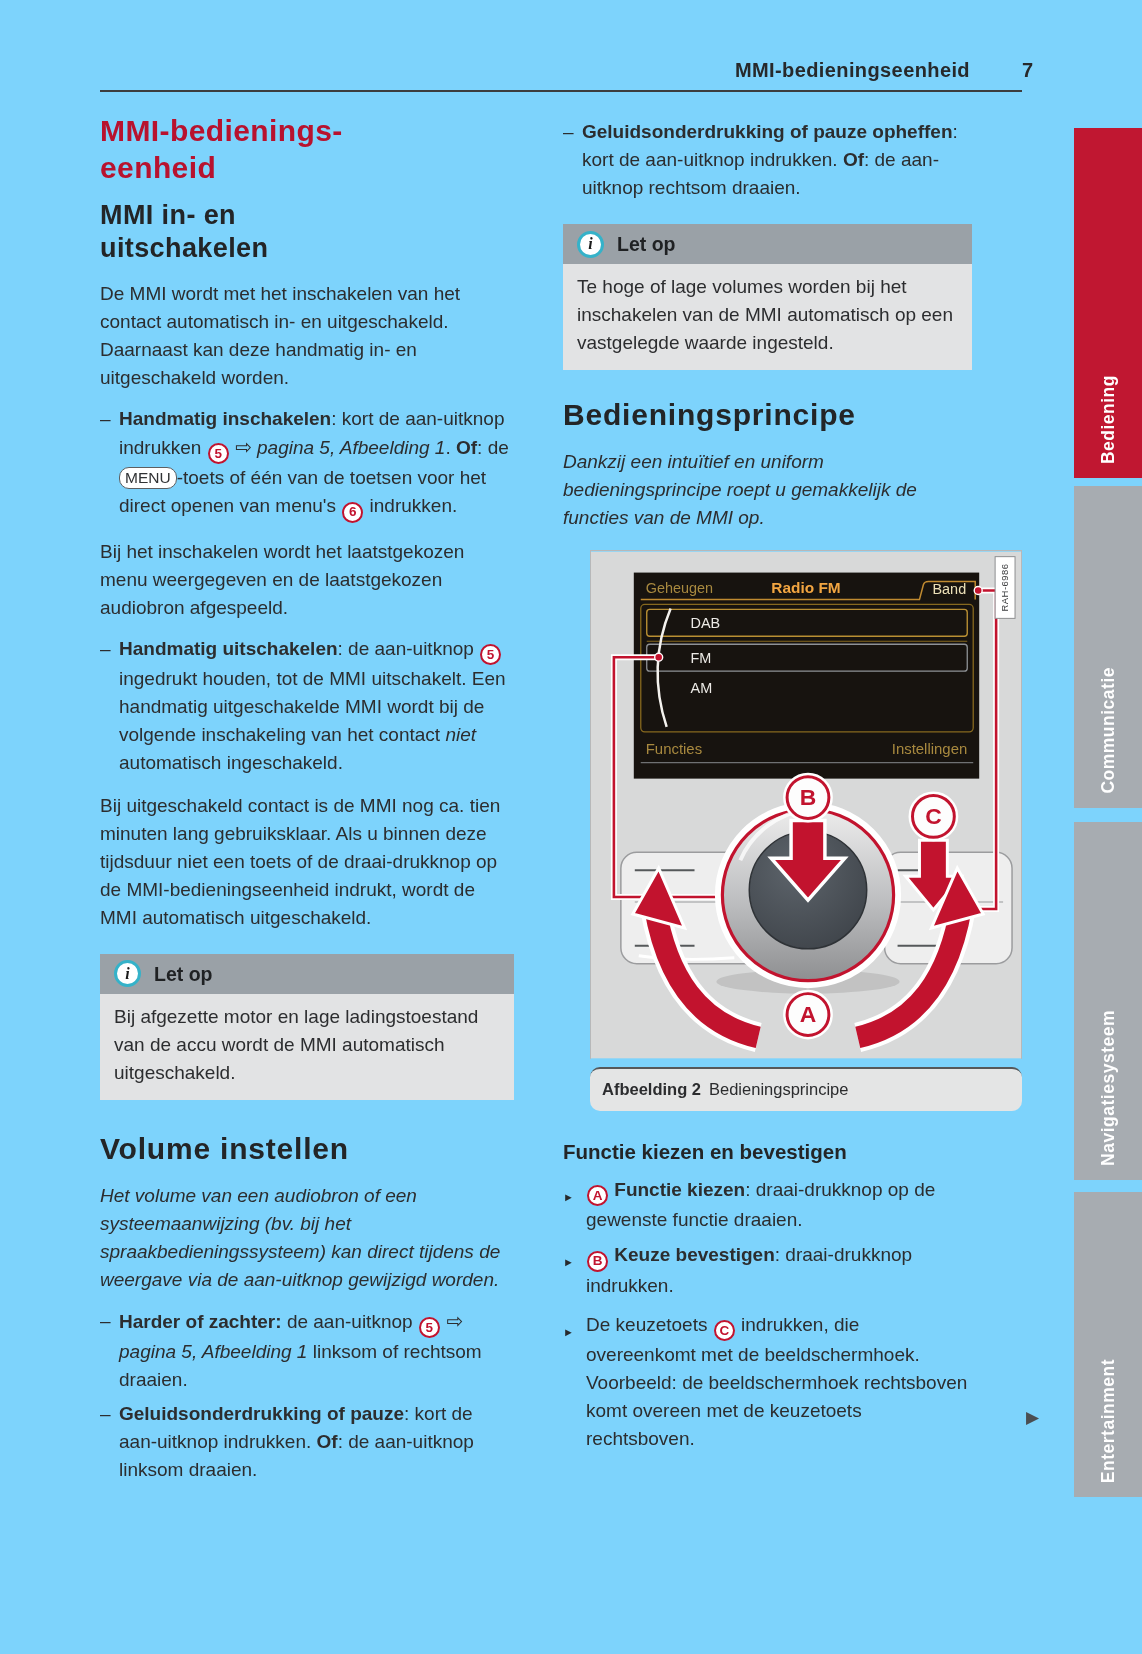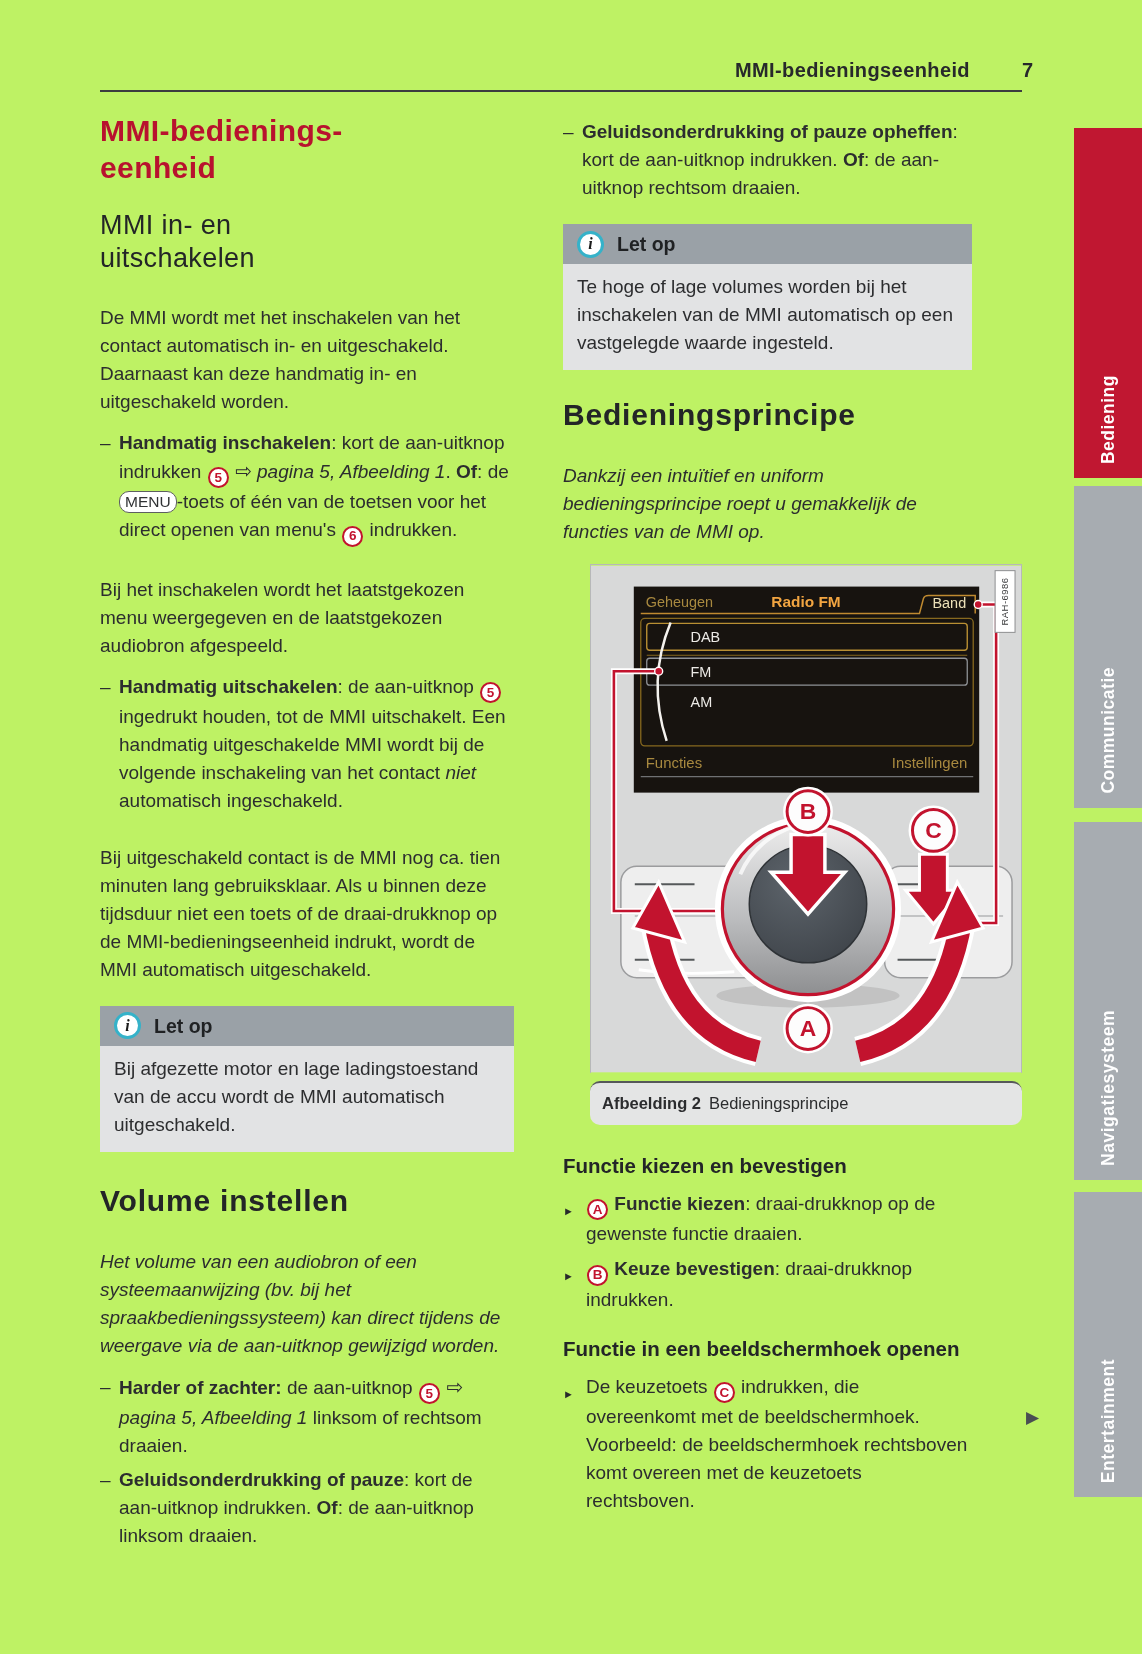--- a/index.html
+++ b/index.html
@@ -1,30 +1,30 @@
 <!DOCTYPE html>
 <html><head>
 <meta charset="utf-8">
 <style>
   html,body{margin:0;padding:0;background:#ffffff;}
-  .page{position:relative;width:1142px;height:1654px;background:#bef264;overflow:hidden;
+  .page{position:relative;width:1142px;height:1654px;background:#7dd3fc;overflow:hidden;
         font-family:"Liberation Sans","DejaVu Sans",sans-serif;color:#2c2d2f;
         font-size:19px;line-height:28px;}
   
   .hdr-title{position:absolute;right:172px;top:56px;font-weight:700;font-size:20px;color:#27292b;letter-spacing:.4px;}
   .hdr-page{position:absolute;left:1022px;top:56px;font-weight:700;font-size:20px;color:#27292b;}
   .hdr-rule{position:absolute;left:100px;top:90px;width:922px;height:2px;background:#3c3d3f;}
   
   .col-left{position:absolute;left:100px;top:112px;width:414px;}
   .col-right{position:absolute;left:563px;top:118px;width:409px;}
   .h-red{color:#b8122e;font-size:30px;line-height:37px;font-weight:700;letter-spacing:.4px;white-space:pre-line;}
-  .h-dark{color:#232527;font-size:27px;line-height:33px;font-weight:400;letter-spacing:.4px;white-space:pre-line;margin-top:23px;}
+  .h-dark{color:#232527;font-size:27px;line-height:33px;font-weight:700;letter-spacing:.4px;white-space:pre-line;margin-top:13px;}
   .h-big{color:#232527;font-size:30px;line-height:37px;font-weight:700;letter-spacing:.8px;}
   .h-sub{color:#232527;font-size:20.5px;line-height:26px;font-weight:700;}
-  .para{margin-top:29px;}
+  .para{margin-top:15px;}
   .italic{font-style:italic;}
   .bullet{position:relative;padding-left:19px;margin-top:13px;}
   .bullet .mk{position:absolute;left:0;top:0;}
   .bullet-tri{position:relative;padding-left:23px;margin-top:11px;}
   .bullet-tri .mk{position:absolute;left:0;top:7px;font-size:11px;color:#27292b;}
   .seg-b{font-weight:700;}
   .seg-i{font-style:italic;}
   .seg-arr{font-size:20px;color:#2c2d2f;}
   .chip{display:inline-flex;width:21px;height:21px;border:2px solid #c2132e;border-radius:50%;
         align-items:center;justify-content:center;color:#c2132e;font-weight:700;font-size:13.5px;
@@ -224,21 +224,20 @@
 
     <div class="h-sub" style="margin-top:28px;">Functie kiezen en bevestigen</div>
     <div class="bullet-tri">
       <span class="mk">►</span>
       <span><span class="chip">A</span><span> </span><span class="seg-b">Functie kiezen</span><span>: draai-drukknop op de gewenste functie draaien.</span></span>
     </div>
     <div class="bullet-tri" style="margin-top:7px;">
       <span class="mk">►</span>
       <span><span class="chip">B</span><span> </span><span class="seg-b">Keuze bevestigen</span><span>: draai-drukknop indrukken.</span></span>
     </div>
-    <div class="h-sub" style="margin-top:22px;">Functie in een beeldschermhoek openen</div>
     <div class="bullet-tri">
       <span class="mk">►</span>
       <span><span>De keuzetoets </span><span class="chip">C</span><span> indrukken, die overeenkomt met de beeldschermhoek. Voorbeeld: de beeldschermhoek rechtsboven komt overeen met de keuzetoets rechtsboven.</span></span>
     </div>
   </div>
 
   <div class="cont-arrow">▶</div>
 
   <div class="tab tab-active" style="top:128px;height:350px;">
     <span class="lbl">Bediening</span>

